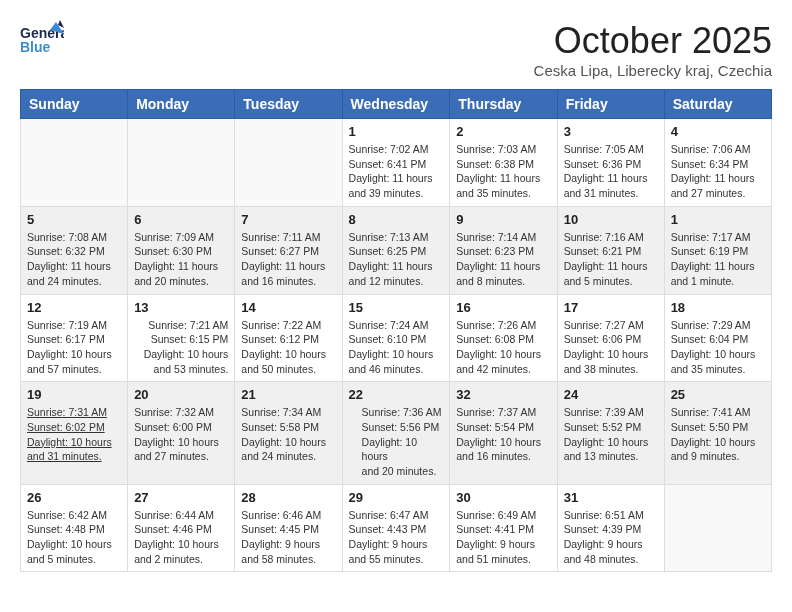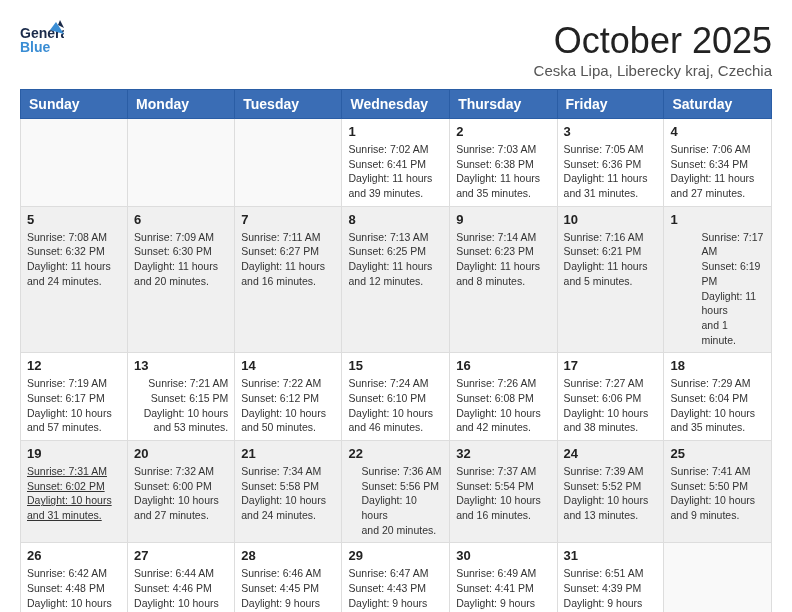--- a/index.html
+++ b/index.html
@@ -180,21 +180,21 @@
         </td>
         <td>
           <div class="day-number">10</div>
           <div class="day-info" style="white-space: pre-line;">Sunrise: 7:16 AM
 Sunset: 6:21 PM
 Daylight: 11 hours
 and 5 minutes.</div>
         </td>
         <td>
           <div class="day-number">1</div>
-          <div class="day-info" style="white-space: pre-line; margin-left: 31px;">Sunrise: 7:17 AM
+          <div class="day-info" style="white-space: pre-line;">Sunrise: 7:17 AM
 Sunset: 6:19 PM
 Daylight: 11 hours
 and 1 minute.</div>
         </td>
       </tr>
       <tr>
         <td>
           <div class="day-number">12</div>
           <div class="day-info" style="white-space: pre-line;">Sunrise: 7:19 AM
 Sunset: 6:17 PM

